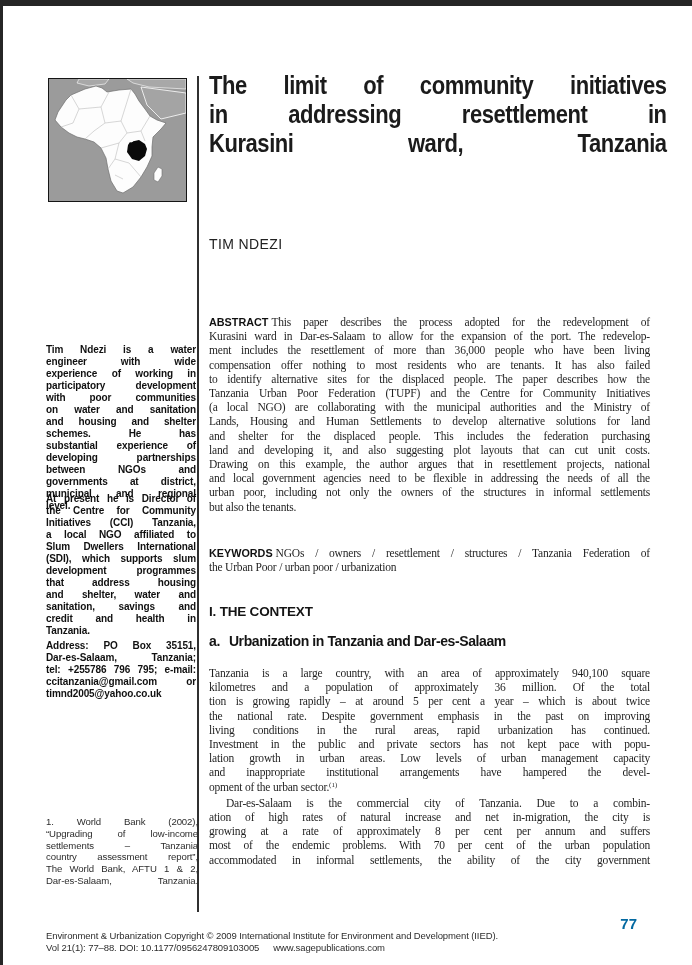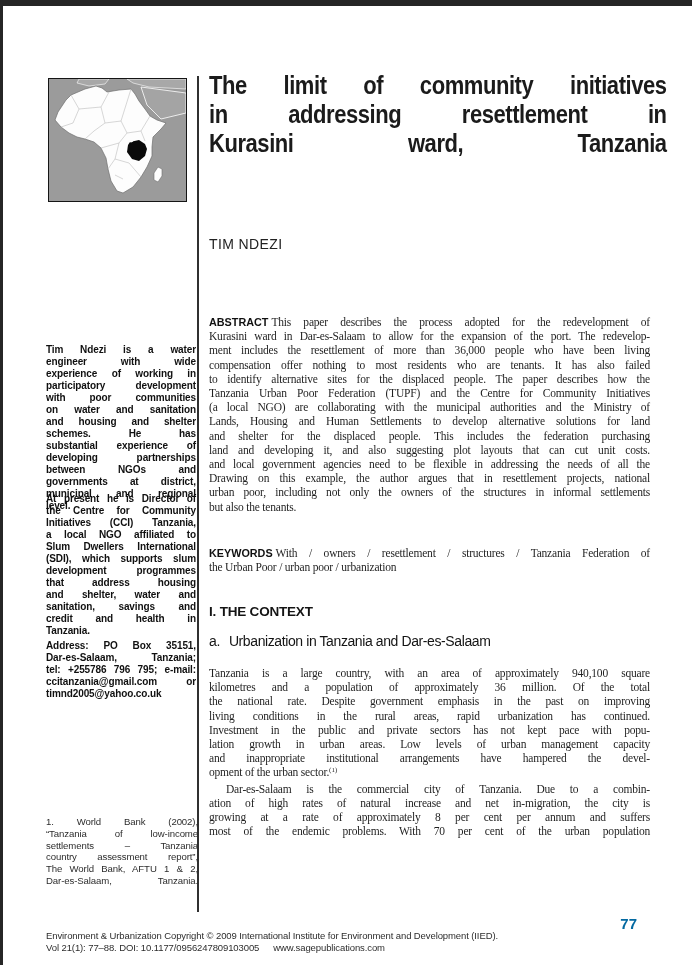--- a/index.html
+++ b/index.html
@@ -41,21 +41,21 @@
   .keywords{top:546px;}
   .bodytext{top:666px;}
   .lbl{font-family:"Liberation Sans",sans-serif;font-weight:bold;font-size:10.8px;
        letter-spacing:0;margin-right:3px;color:#111111;}
   .indent{text-indent:17px;}
   sup.fnref{font-size:7px;letter-spacing:0;vertical-align:baseline;position:relative;top:-4px;}
 
   
   .h1{position:absolute;left:209px;top:604px;font-weight:bold;font-size:13.5px;
       letter-spacing:-0.2px;color:#141414;}
-  .h2{position:absolute;left:209px;top:633px;font-weight:normal;font-size:14px;
+  .h2{position:absolute;left:209px;top:633px;font-weight:bold;font-size:14px;
       letter-spacing:-0.4px;color:#141414;}
   .h2 .pfx{margin-right:9px;}
 
   
   .footer{position:absolute;left:46px;top:918px;width:570px;
           font-size:9.5px;line-height:12px;letter-spacing:-0.1px;color:#2d2d2d;white-space:nowrap;margin-top:12px;}
   .footer .gap{margin-left:14px;}
   .pageno{position:absolute;left:209px;top:915px;width:428px;text-align:right;
           font-weight:bold;font-size:15px;color:#0369a1;}
 </style>
@@ -143,78 +143,80 @@
     </div>
   <div class="side addr">
       <div class="ln">Address: PO Box 35151,</div>
       <div class="ln">Dar-es-Salaam, Tanzania;</div>
       <div class="ln">tel: +255786 796 795; e-mail:</div>
       <div class="ln">ccitanzania@gmail.com or</div>
       <div class="ln ln-last">timnd2005@yahoo.co.uk</div>
     </div>
   <div class="footnote">
       <div class="ln">1. World Bank (2002),</div>
-      <div class="ln">“Tanzania of low-income</div>
+      <div class="ln">“Upgrading of low-income</div>
       <div class="ln">settlements – Tanzania</div>
       <div class="ln">country assessment report”,</div>
       <div class="ln">The World Bank, AFTU 1 &amp; 2,</div>
       <div class="ln ln-last">Dar-es-Salaam, Tanzania.</div>
     </div>
 
   <div class="col abstract justify-block">
     <div class="ln">
       <span class="lbl">ABSTRACT</span><span>This paper describes the process adopted for the redevelopment of</span>
     </div>
     <div>
         <div class="ln">Kurasini ward in Dar-es-Salaam to allow for the expansion of the port. The redevelop-</div>
         <div class="ln">ment includes the resettlement of more than 36,000 people who have been living</div>
         <div class="ln">compensation offer nothing to most residents who are tenants. It has also failed</div>
         <div class="ln">to identify alternative sites for the displaced people. The paper describes how the</div>
         <div class="ln">Tanzania Urban Poor Federation (TUPF) and the Centre for Community Initiatives</div>
         <div class="ln">(a local NGO) are collaborating with the municipal authorities and the Ministry of</div>
         <div class="ln">Lands, Housing and Human Settlements to develop alternative solutions for land</div>
         <div class="ln">and shelter for the displaced people. This includes the federation purchasing</div>
         <div class="ln">land and developing it, and also suggesting plot layouts that can cut unit costs.</div>
+        <div class="ln">Drawing on this example, the author argues that in resettlement projects, national</div>
         <div class="ln">and local government agencies need to be flexible in addressing the needs of all the</div>
-        <div class="ln">Drawing on this example, the author argues that in resettlement projects, national</div>
         <div class="ln">urban poor, including not only the owners of the structures in informal settlements</div>
         <div class="ln ln-last">but also the tenants.</div>
       </div>
   </div>
 
   <div class="col keywords">
     <div class="ln">
-      <span class="lbl">KEYWORDS</span><span>With / owners / resettlement / structures / Tanzania Federation of</span>
+      <span class="lbl">KEYWORDS</span><span>NGOs / owners / resettlement / structures / Tanzania Federation of</span>
     </div>
     <div class="ln ln-left">the Urban Poor / urban poor / urbanization</div>
   </div>
 
   <div class="h1">I. THE CONTEXT</div>
   <div class="h2">
     <span class="pfx">a.</span><span>Urbanization in Tanzania and Dar-es-Salaam</span>
   </div>
 
   <div class="col bodytext">
     <div class="fill-last">
         <div class="ln">Tanzania is a large country, with an area of approximately 940,100 square</div>
         <div class="ln">kilometres and a population of approximately 36 million. Of the total</div>
+        <div class="ln">tion is growing rapidly – at around 5 per cent a year – which is about twice</div>
         <div class="ln">the national rate. Despite government emphasis in the past on improving</div>
         <div class="ln">living conditions in the rural areas, rapid urbanization has continued.</div>
         <div class="ln">Investment in the public and private sectors has not kept pace with popu-</div>
         <div class="ln">lation growth in urban areas. Low levels of urban management capacity</div>
         <div class="ln ln-last">and inappropriate institutional arrangements have hampered the devel-</div>
       </div>
     <div class="ln ln-left">
       <span>opment of the urban sector.</span><sup class="fnref">(1)</sup>
     </div>
     <div class="ln indent">Dar-es-Salaam is the commercial city of Tanzania. Due to a combin-</div>
     <div class="fill-last">
         <div class="ln">ation of high rates of natural increase and net in-migration, the city is</div>
         <div class="ln">growing at a rate of approximately 8 per cent per annum and suffers</div>
         <div class="ln">most of the endemic problems. With 70 per cent of the urban population</div>
+        <div class="ln ln-last">accommodated in informal settlements, the ability of the city government</div>
       </div>
   </div>
 
   <div class="footer">
     <div>Environment &amp; Urbanization Copyright © 2009 International Institute for Environment and Development (IIED).</div>
     <div>
       <span>Vol 21(1): 77–88. DOI: 10.1177/0956247809103005</span><span class="gap">www.sagepublications.com</span>
     </div>
   </div>
 

